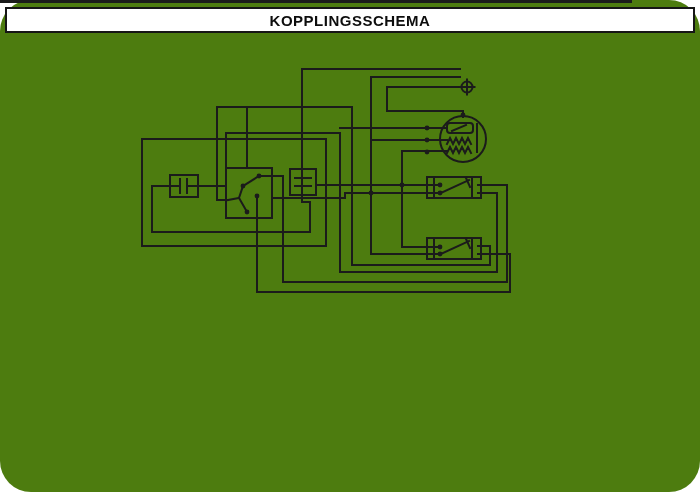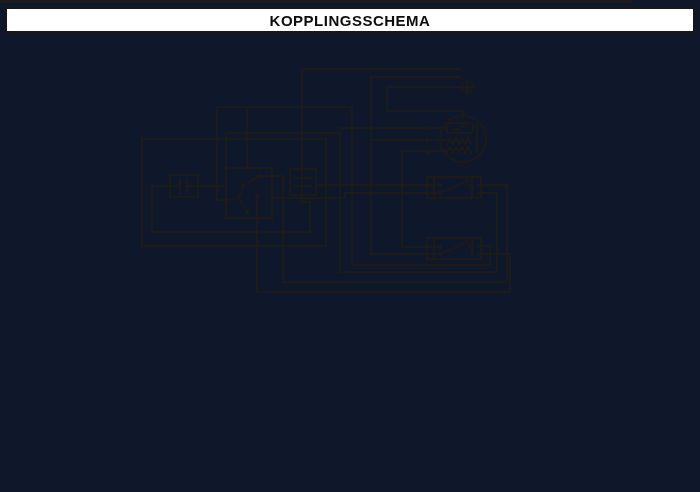--- a/index.html
+++ b/index.html
@@ -3,21 +3,21 @@
 <meta charset="utf-8">
 <style>
   html,body{margin:0;padding:0;}
   body{
     width:700px;height:492px;
     background:#ffffff;
     font-family:"Liberation Sans", sans-serif;
     overflow:hidden;
     position:relative;
   }
-  .page{position:absolute;inset:0;background:#0f172a;}
+  .page{position:absolute;inset:0;background:#4d7c0f;border-radius:31px;}
   .top-rule{
     position:absolute;left:0;top:0;height:3px;background:#161616;
   }
   .title-bar{
     position:absolute;left:5px;top:7px;width:686px;height:22px;
     border:2px solid #161616;background:#ffffff;
     display:flex;align-items:center;justify-content:center;
   }
   .title-bar span{
     font-size:15px;font-weight:bold;color:#0d0d0d;letter-spacing:0.5px;

